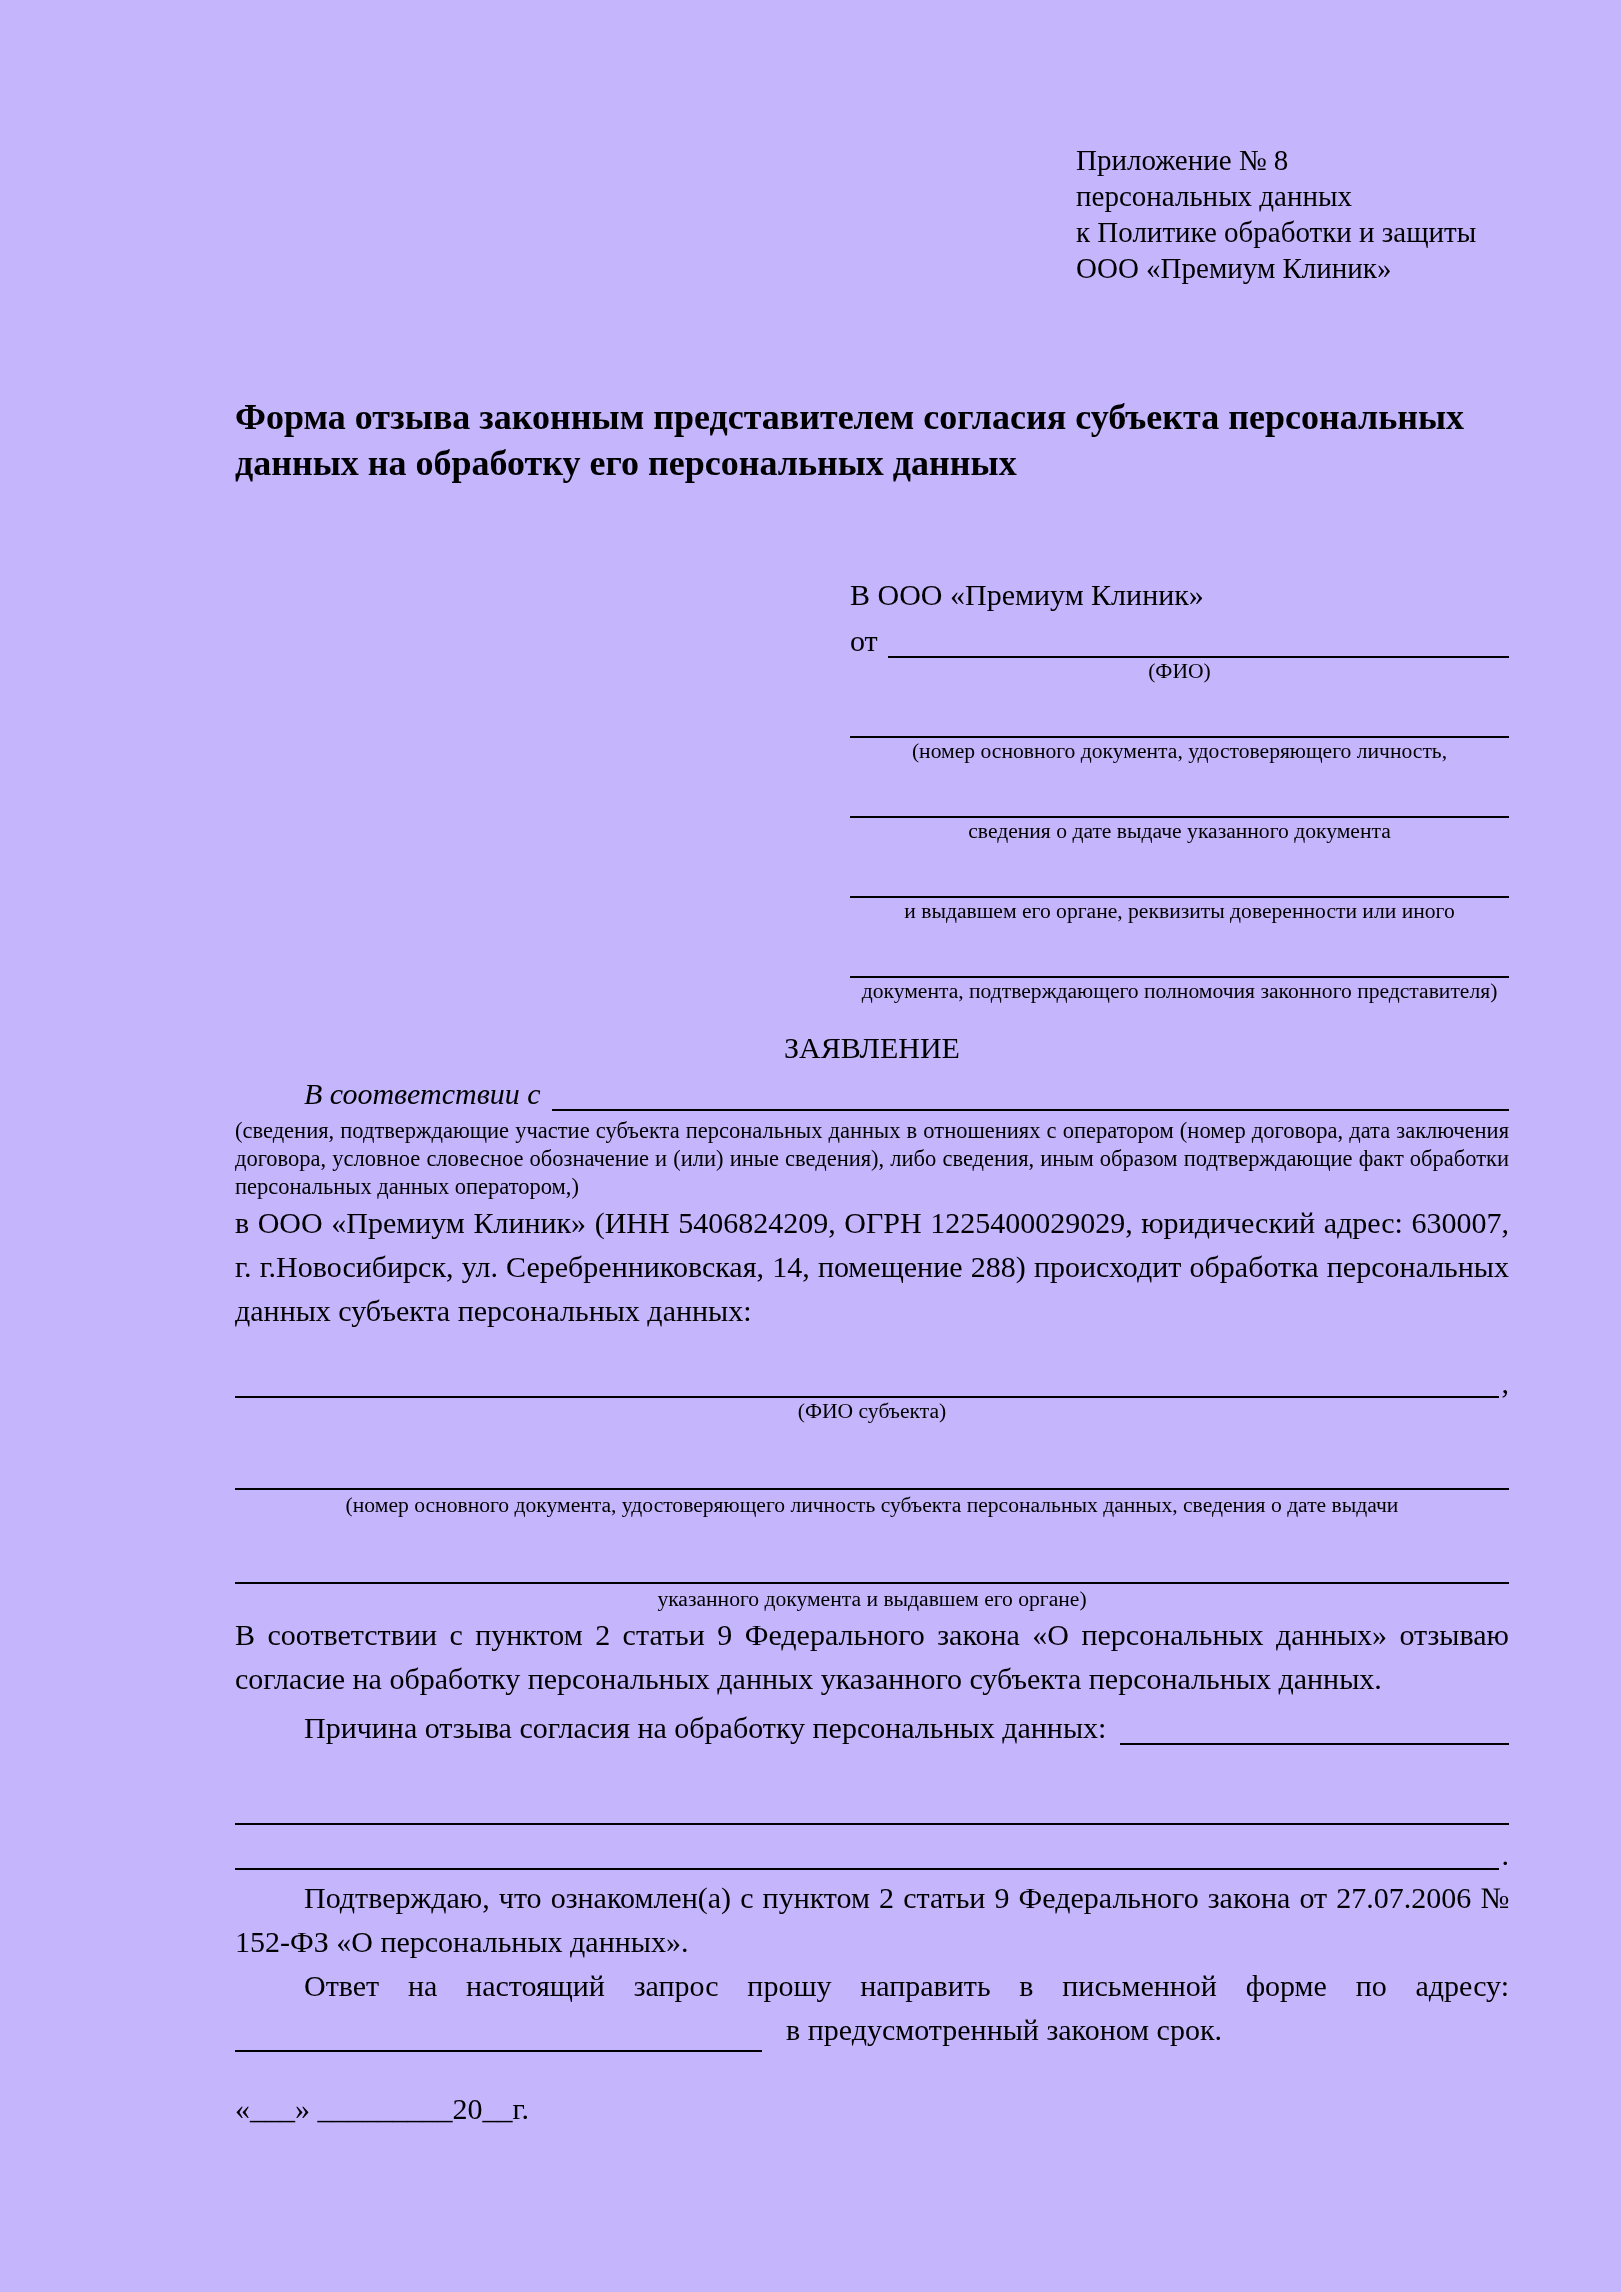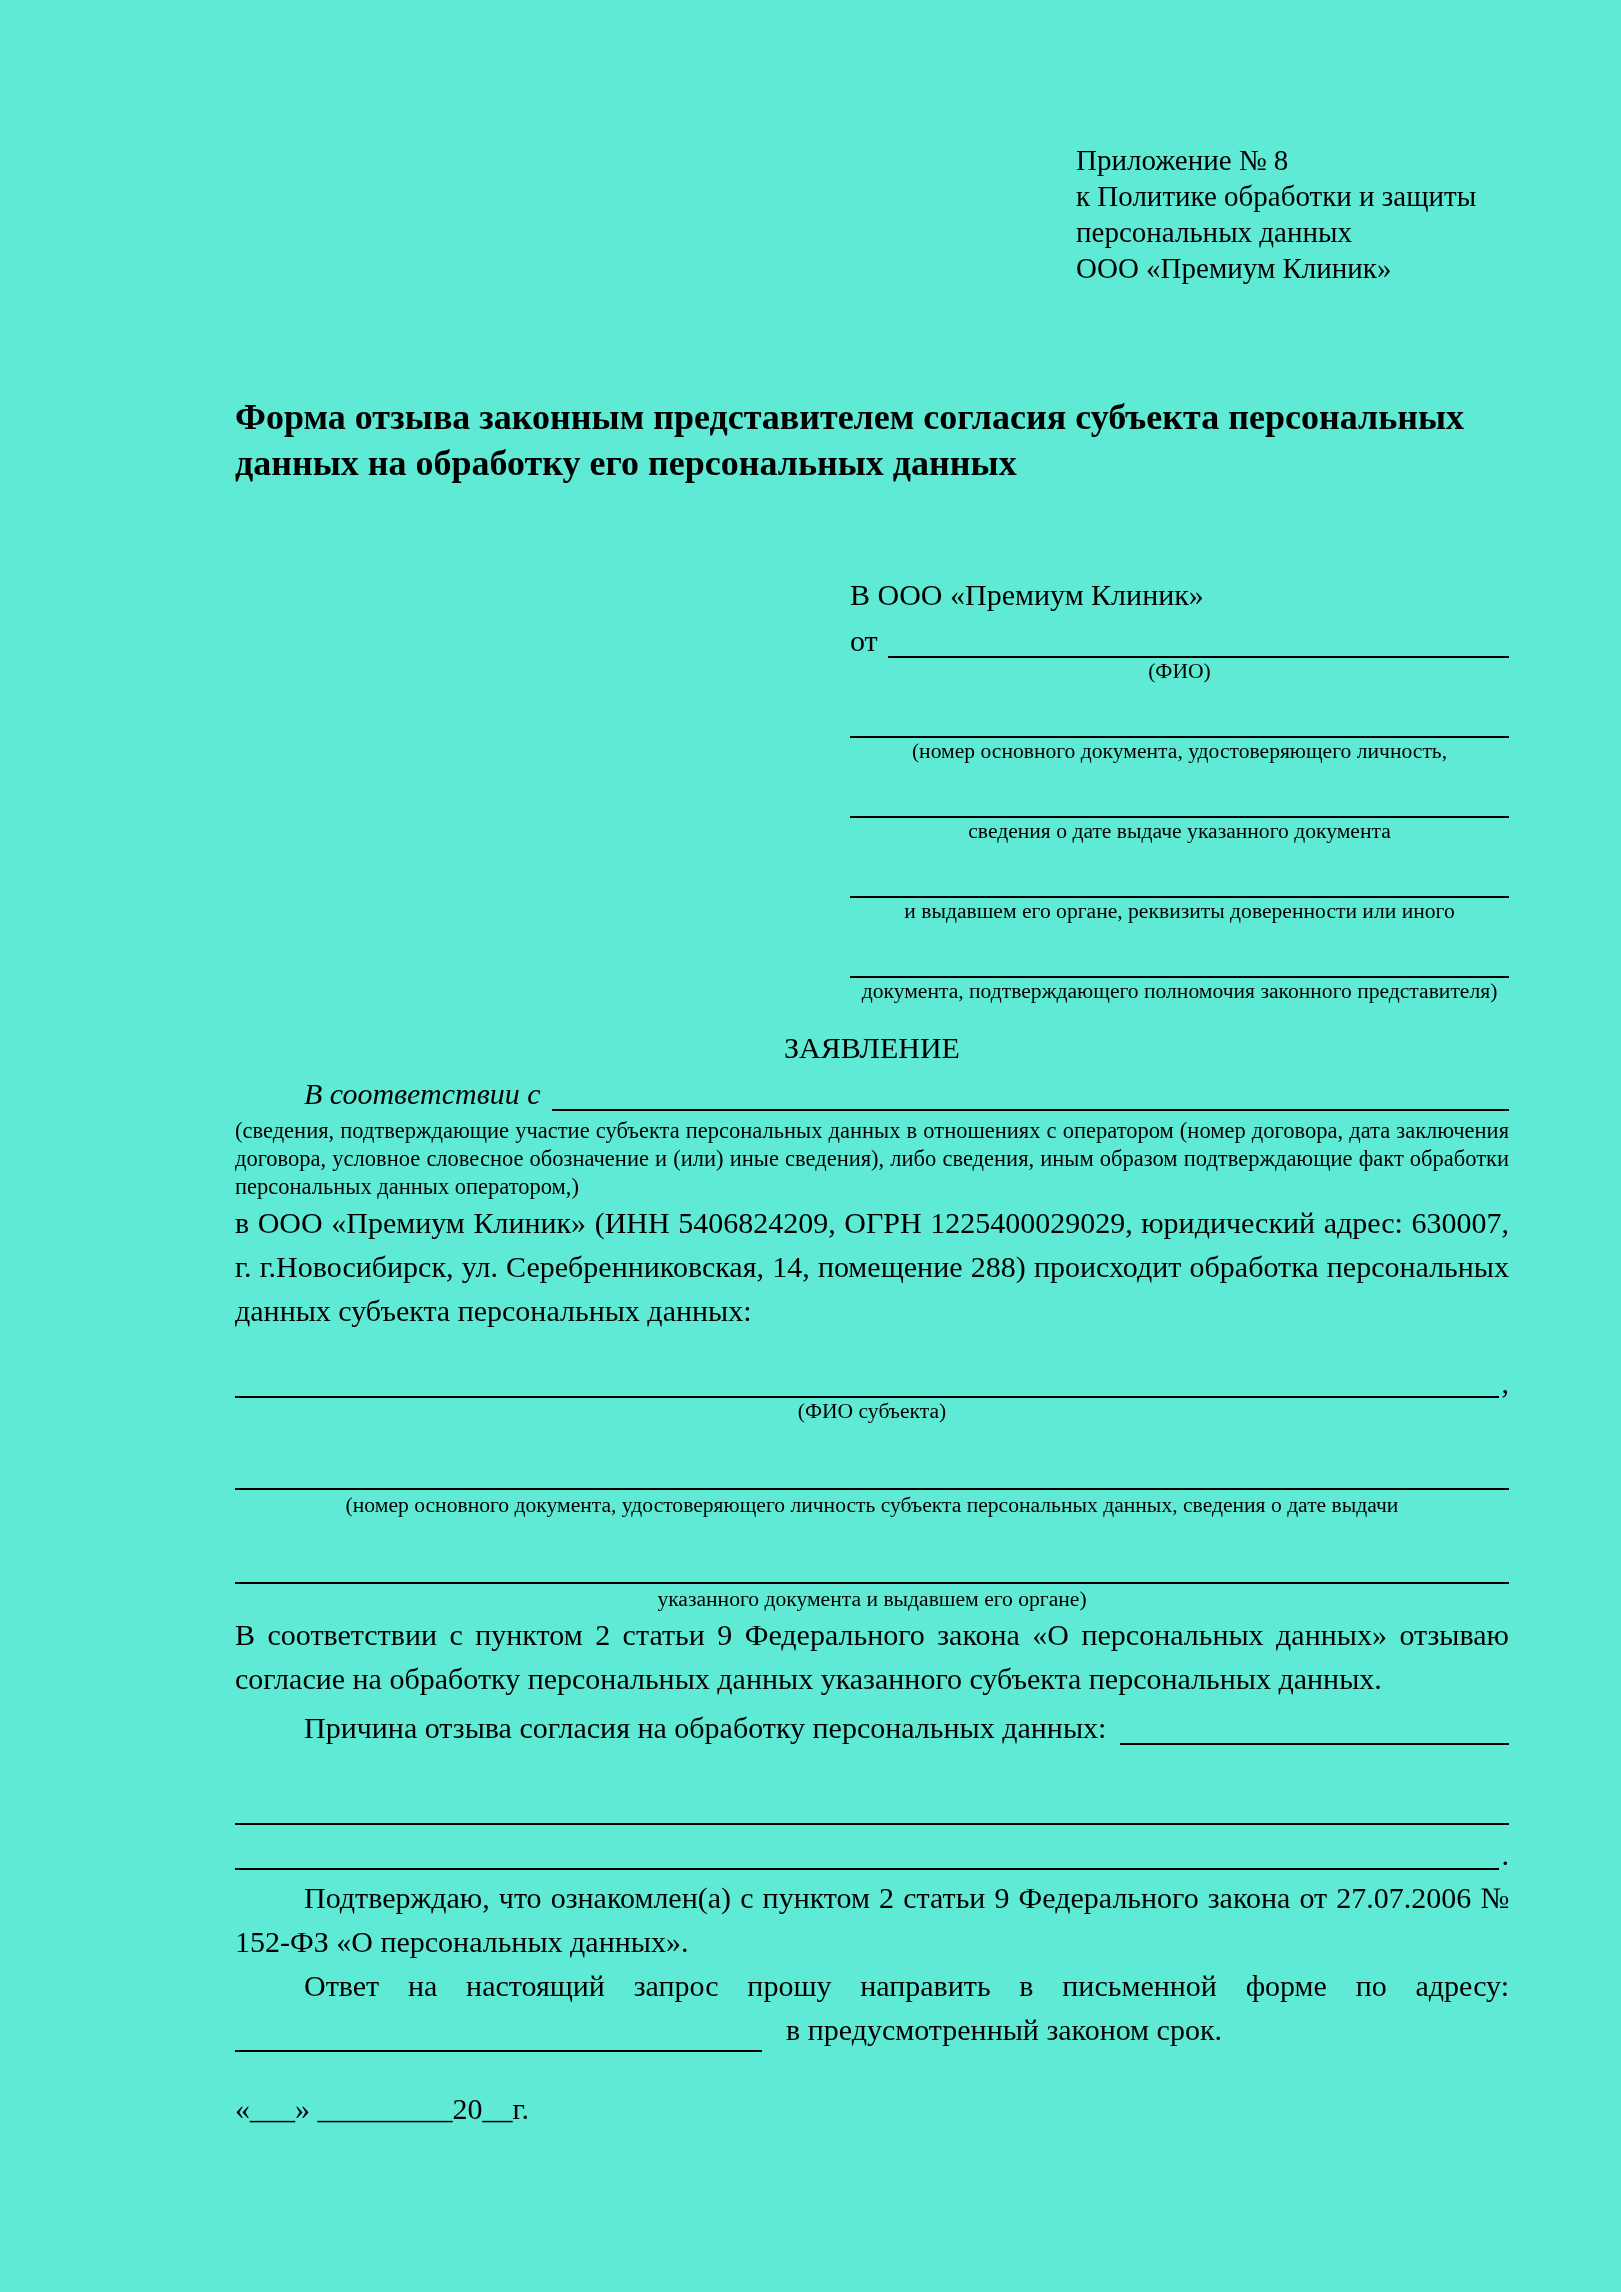--- a/index.html
+++ b/index.html
@@ -1,20 +1,20 @@
 <!DOCTYPE html>
 <html><head>
 <meta charset="utf-8">
 <style>
   html,body{margin:0;padding:0;background:#888;}
   .page{
     position:relative;
     width:1621px;height:2293px;
     margin:0 auto;
-    background:#5eead4;color:#000;
+    background:#c4b5fd;color:#000;
     font-family:"Liberation Serif", serif;
     font-size:30px;
     box-sizing:border-box;
     padding:142px 112px 39px 235px;
     overflow:hidden;
   }
   .header-block{margin-left:841px;font-size:29px;line-height:36px;}
   .form-title{margin-top:108px;font-weight:700;font-size:36px;line-height:46px;}
 
   .addressee{margin-top:88px;margin-left:615px;}
@@ -50,22 +50,22 @@
   .sign-group{display:flex;align-items:flex-end;}
   .sign-line{width:407px;border-bottom:2.9px solid #000;}
 </style>
 </head>
 <body>
 
 <div class="page">
 
   <div class="header-block">
     <div>Приложение № 8</div>
+    <div>персональных данных</div>
     <div>к Политике обработки и защиты</div>
-    <div>персональных данных</div>
     <div>ООО «Премиум Клиник»</div>
   </div>
 
   <div class="form-title">Форма отзыва законным представителем согласия субъекта персональных данных на обработку его персональных данных</div>
 
   <div class="addressee">
     <div class="addr-to">В ООО «Премиум Клиник»</div>
     <div class="row addr-from-row">
       <span class="lbl">от</span>
       <span class="fill"></span>

